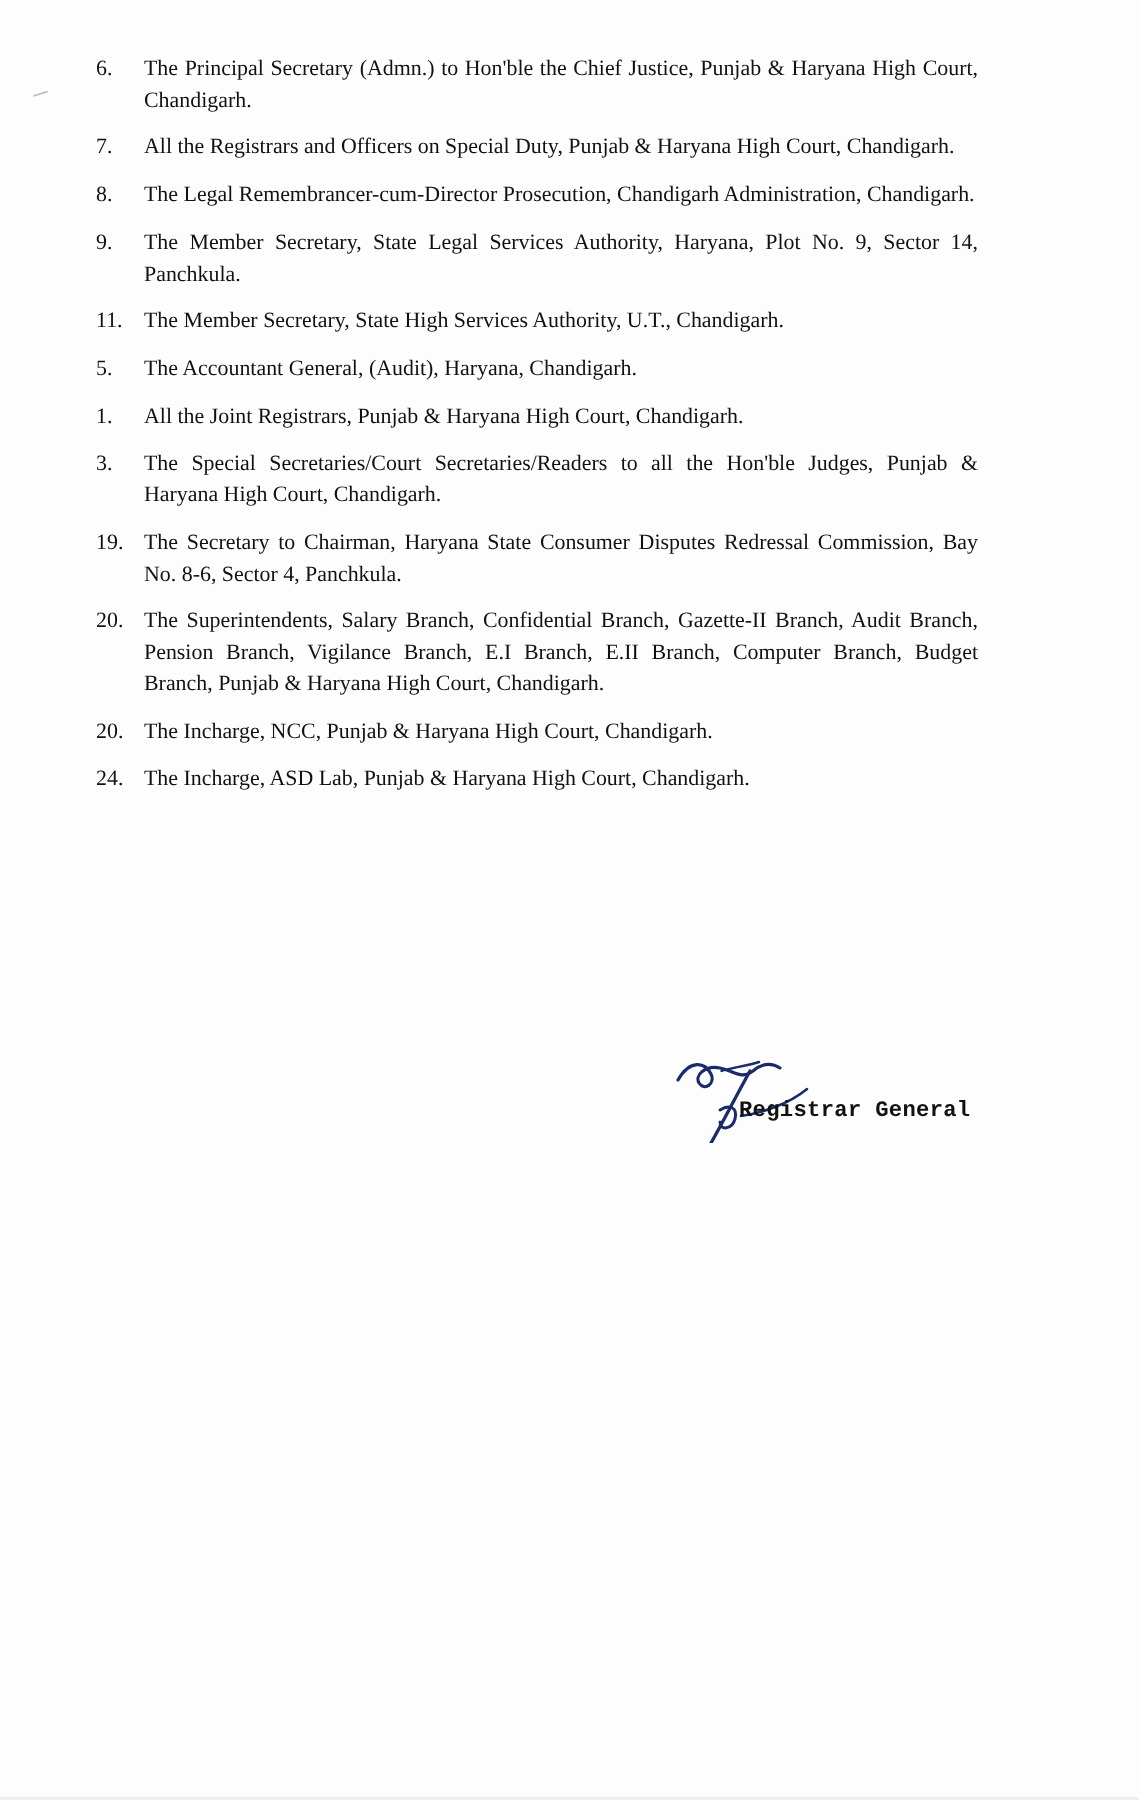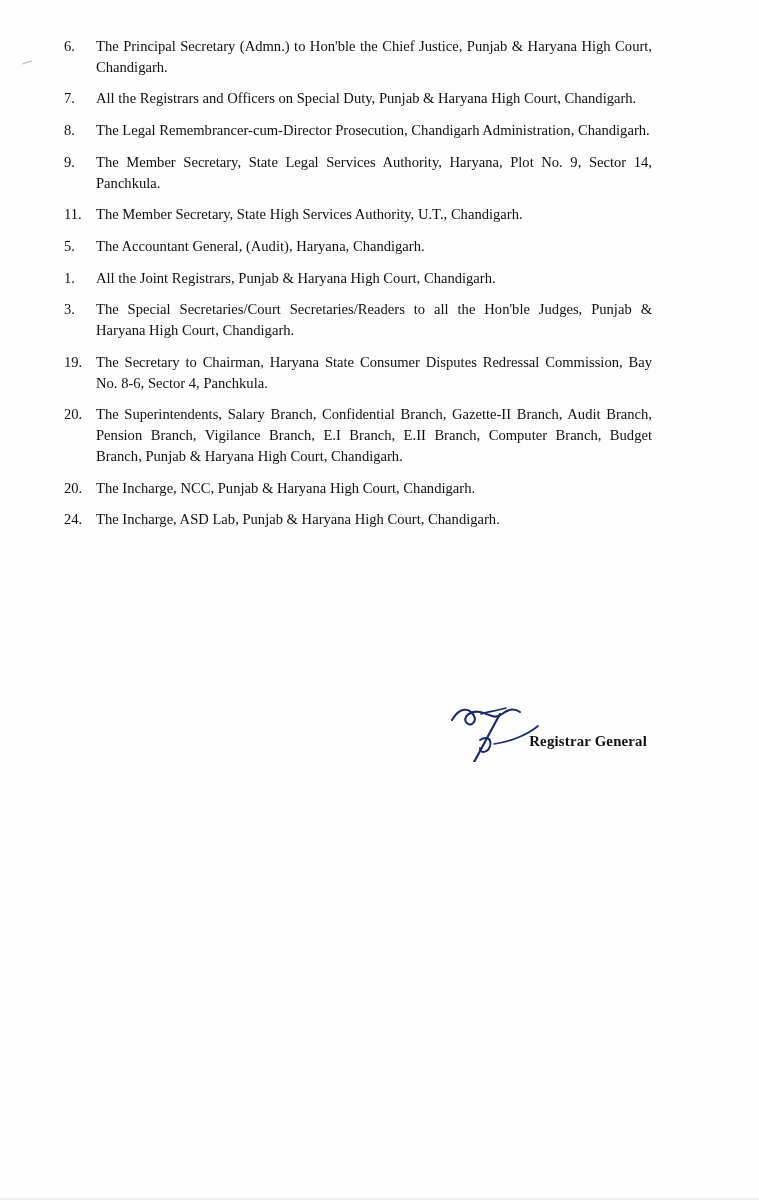--- a/index.html
+++ b/index.html
@@ -70,20 +70,21 @@
     height: 62px;
     pointer-events: none;
   }
   .designation {
     position: absolute;
     right: 5px;
     top: 33px;
     font-size: 14.8px;
     font-weight: bold;
     letter-spacing: 0.2px;
+    font-family: Liberation Mono, monospace;
   }
   .edge-mark {
     position: absolute;
     left: 22px;
     top: 62px;
     width: 10px;
     height: 1px;
     background: #b9b9b9;
     transform: rotate(-18deg);
   }

